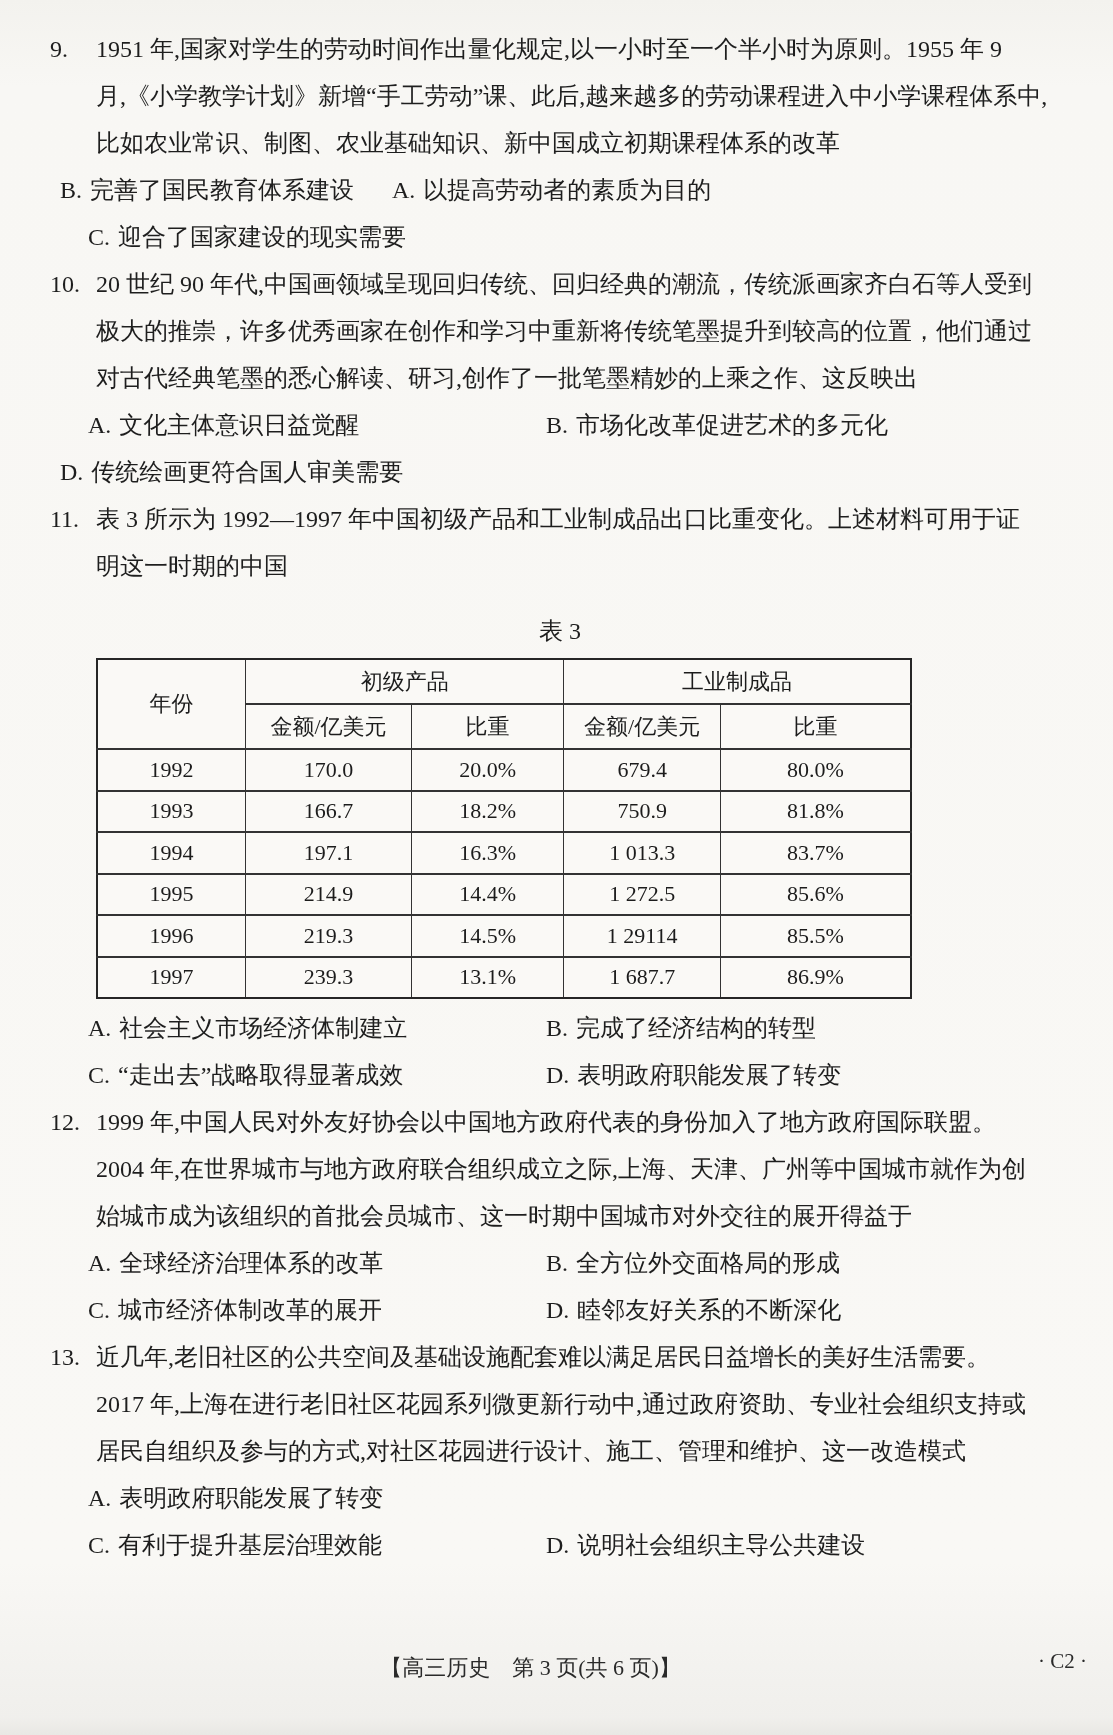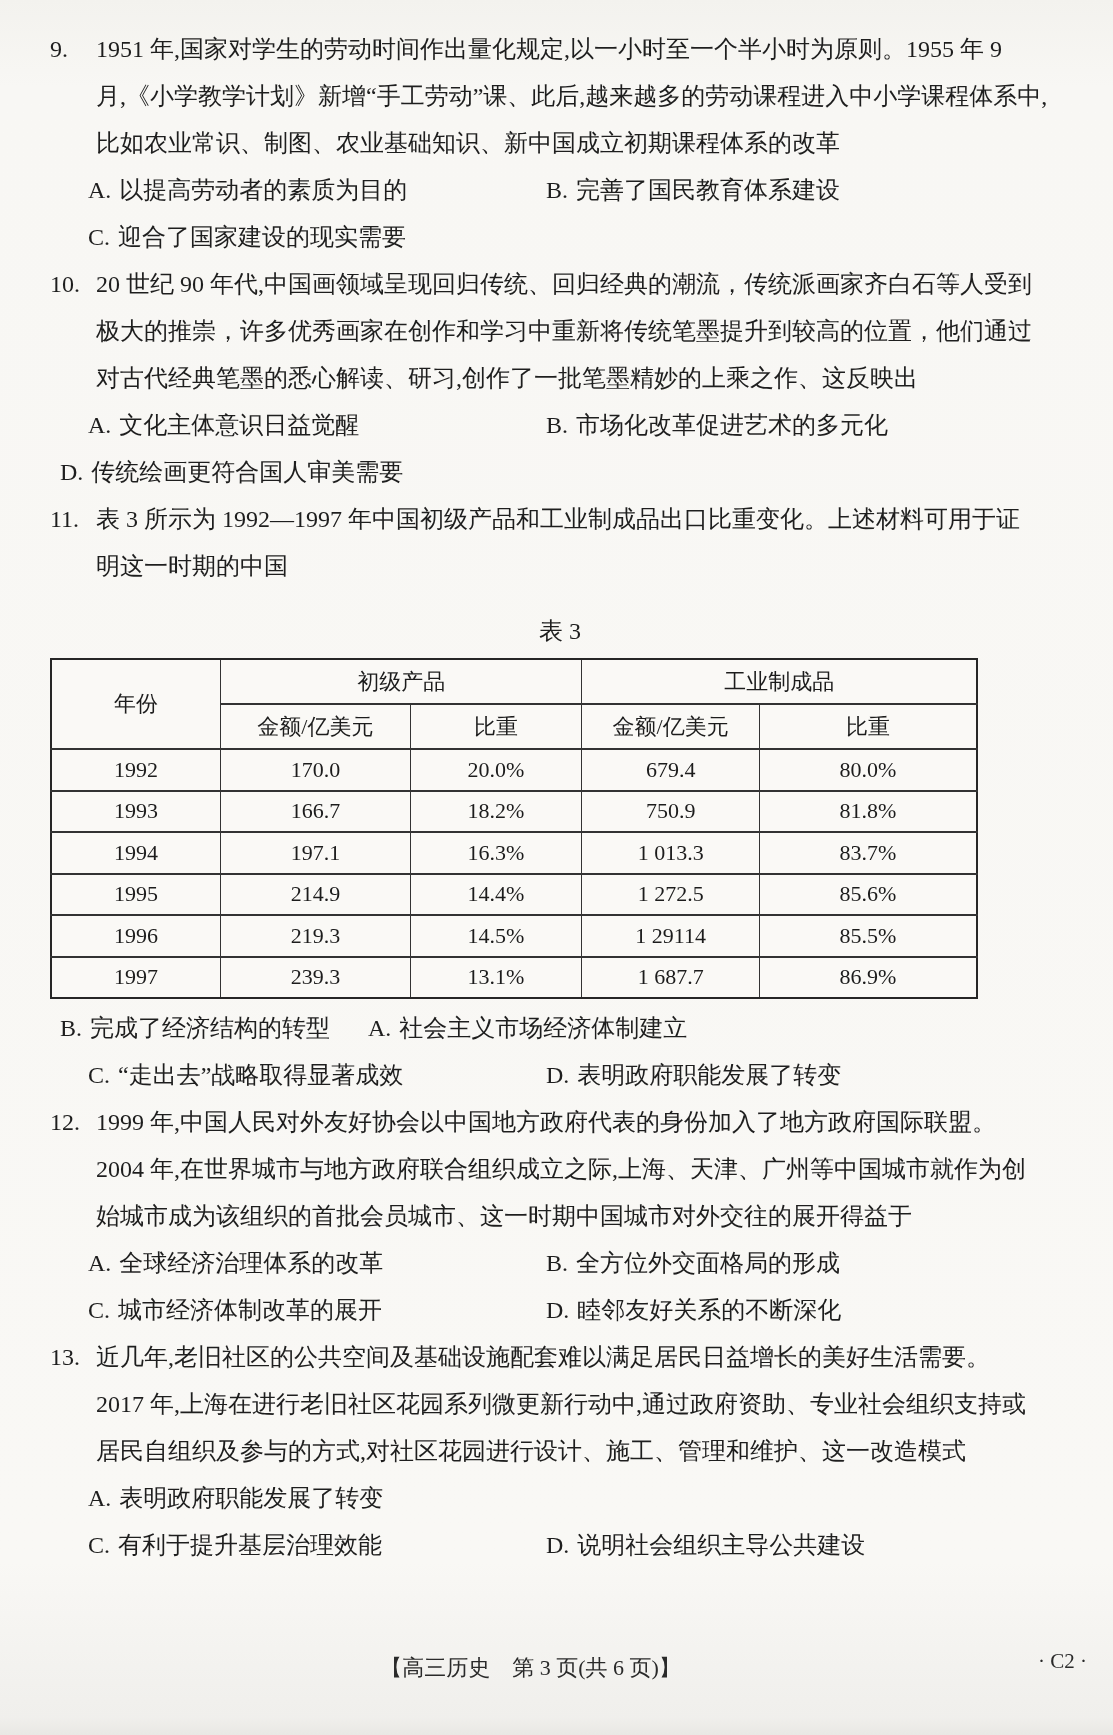--- a/index.html
+++ b/index.html
@@ -21,21 +21,21 @@
   .opt { white-space: nowrap; }
   .opt.left { width: 486px; padding-left: 38px; box-sizing: border-box; }
   .opt.right { padding-left: 10px; }
   .opt-label { margin-right: 8px; }
   .tbl-caption {
     width: 928px; margin: 24px 0 10px 46px;
     text-align: center; font-size: 24px; line-height: 34px;
   }
   table.data-table {
     border-collapse: collapse;
-    width: 928px; 
+    width: 816px; margin-left: 46px;
     border: 2.5px solid #262626;
     background: #faf9f6;
   }
   table.data-table th, table.data-table td {
     border: 1.6px solid #333;
     text-align: center; vertical-align: middle;
     font-weight: normal; font-size: 22px; color: #1c1c1c;
     padding: 0;
   }
   tr.group-row th { height: 43px; }
@@ -52,22 +52,22 @@
 </head>
 <body>
 
 <div class="page">
 
   <div class="question">
     <div class="stem-line"><span class="qnum">9.</span><span>1951 年,国家对学生的劳动时间作出量化规定,以一小时至一个半小时为原则。1955 年 9</span></div>
     <div class="stem-line cont">月,《小学教学计划》新增“手工劳动”课、此后,越来越多的劳动课程进入中小学课程体系中,</div>
     <div class="stem-line cont">比如农业常识、制图、农业基础知识、新中国成立初期课程体系的改革</div>
     <div class="opt-row">
+      <div class="opt right"><span class="opt-label">B.</span><span>完善了国民教育体系建设</span></div>
       <div class="opt left"><span class="opt-label">A.</span><span>以提高劳动者的素质为目的</span></div>
-      <div class="opt right"><span class="opt-label">B.</span><span>完善了国民教育体系建设</span></div>
     </div>
     <div class="opt-row">
       <div class="opt left"><span class="opt-label">C.</span><span>迎合了国家建设的现实需要</span></div>
     </div>
   </div>
 
   <div class="question">
     <div class="stem-line"><span class="qnum">10.</span><span>20 世纪 90 年代,中国画领域呈现回归传统、回归经典的潮流，传统派画家齐白石等人受到</span></div>
     <div class="stem-line cont">极大的推崇，许多优秀画家在创作和学习中重新将传统笔墨提升到较高的位置，他们通过</div>
     <div class="stem-line cont">对古代经典笔墨的悉心解读、研习,创作了一批笔墨精妙的上乘之作、这反映出</div>
@@ -145,22 +145,22 @@
         <td>1997</td>
         <td>239.3</td>
         <td>13.1%</td>
         <td>1 687.7</td>
         <td>86.9%</td>
       </tr>
     </tbody>
       </table>
 
     <div class="opt-row after-table">
+      <div class="opt left"><span class="opt-label">A.</span><span>社会主义市场经济体制建立</span></div>
       <div class="opt right"><span class="opt-label">B.</span><span>完成了经济结构的转型</span></div>
-      <div class="opt left"><span class="opt-label">A.</span><span>社会主义市场经济体制建立</span></div>
     </div>
     <div class="opt-row">
       <div class="opt left"><span class="opt-label">C.</span><span>“走出去”战略取得显著成效</span></div>
       <div class="opt right"><span class="opt-label">D.</span><span>表明政府职能发展了转变</span></div>
     </div>
   </div>
 
   <div class="question">
     <div class="stem-line"><span class="qnum">12.</span><span>1999 年,中国人民对外友好协会以中国地方政府代表的身份加入了地方政府国际联盟。</span></div>
     <div class="stem-line cont">2004 年,在世界城市与地方政府联合组织成立之际,上海、天津、广州等中国城市就作为创</div>

